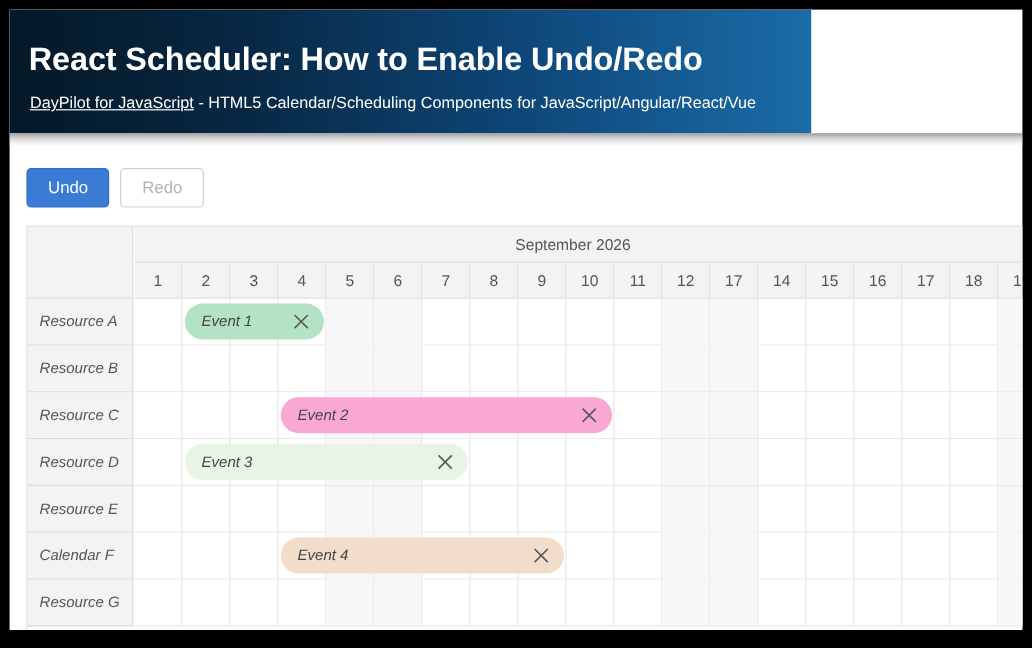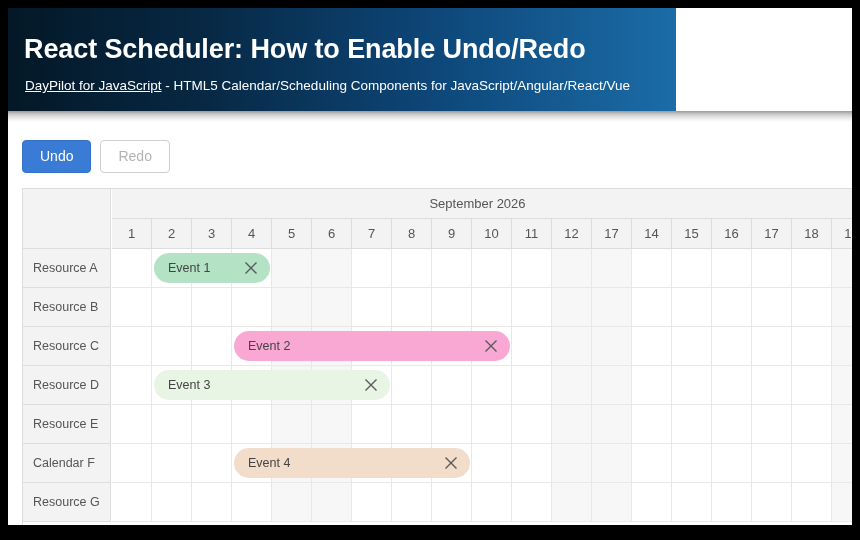--- a/index.html
+++ b/index.html
@@ -181,20 +181,21 @@
     font-size: 13px;
     color: #555555;
   }
 
   #sched-body {
     position: absolute;
     left: 0;
     top: 60px;
     width: 832px;
     height: 277px;
+    font-style: italic;
   }
   .res-cell {
     position: absolute;
     left: 0;
     width: 88px;
     height: 39px;
     line-height: 38px;
     padding-left: 10px;
     background: #f3f3f3;
     border-right: 1px solid #dddddd;

